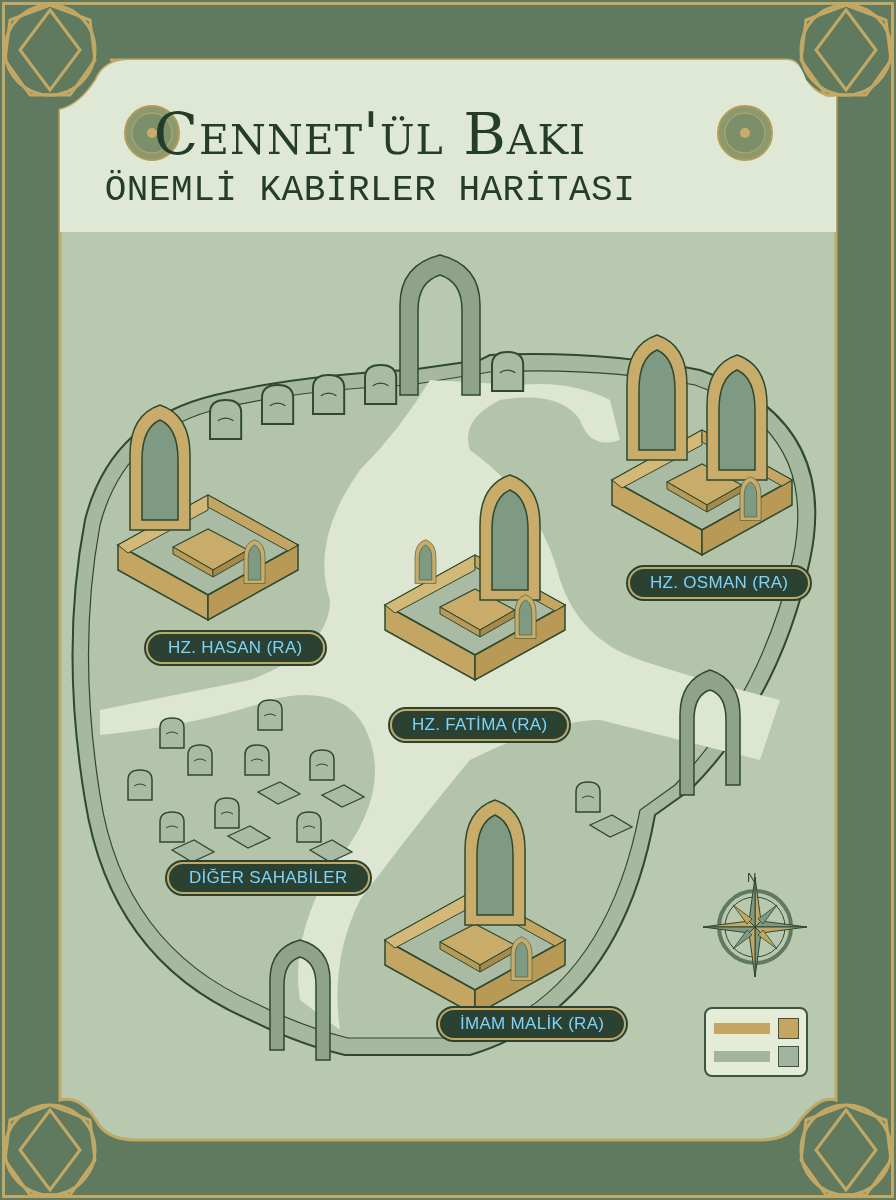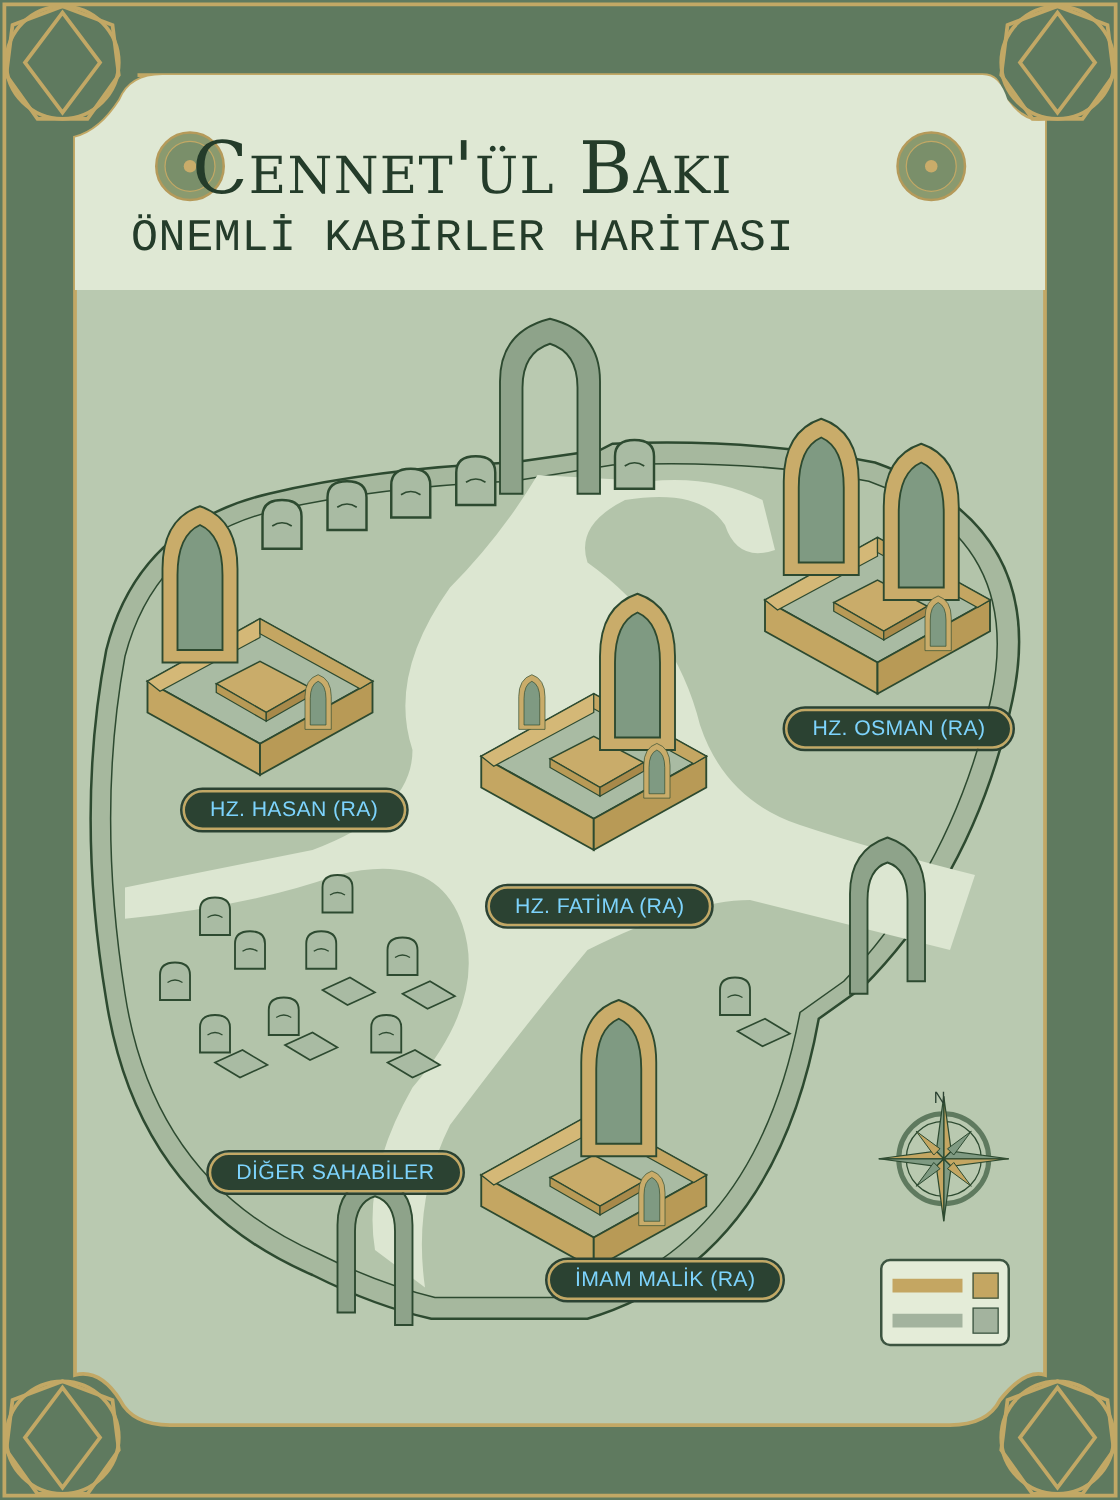--- a/index.html
+++ b/index.html
@@ -173,21 +173,21 @@
 </svg>
 
 <div class="gold-edge"></div>
 
 <div class="title title-main">Cennet'ül Baki</div>
 <div class="title title-sub">ÖNEMLİ KABİRLER HARİTASI</div>
 
 <div class="label" style="left:135px;top:632px;margin-left:11px;">HZ. HASAN (RA)</div>
 <div class="label" style="left:390px;top:666px;margin-top:43px;">HZ. FATİMA (RA)</div>
 <div class="label" style="left:628px;top:567px;">HZ. OSMAN (RA)</div>
-<div class="label" style="left:167px;top:922px;">DİĞER SAHABİLER</div>
+<div class="label" style="left:167px;top:862px;">DİĞER SAHABİLER</div>
 <div class="label" style="left:398px;top:1008px;margin-left:40px;">İMAM MALİK (RA)</div>
 
 <div class="compass-n">N</div>
 
 <div class="legend">
   <div class="bar" style="top:14px;background:#c4a662;"></div>
   <div class="sw" style="top:9px;background:#c4a662;"></div>
   <div class="bar" style="top:42px;background:#a3b39e;"></div>
   <div class="sw" style="top:37px;background:#a3b39e;"></div>
 </div>

